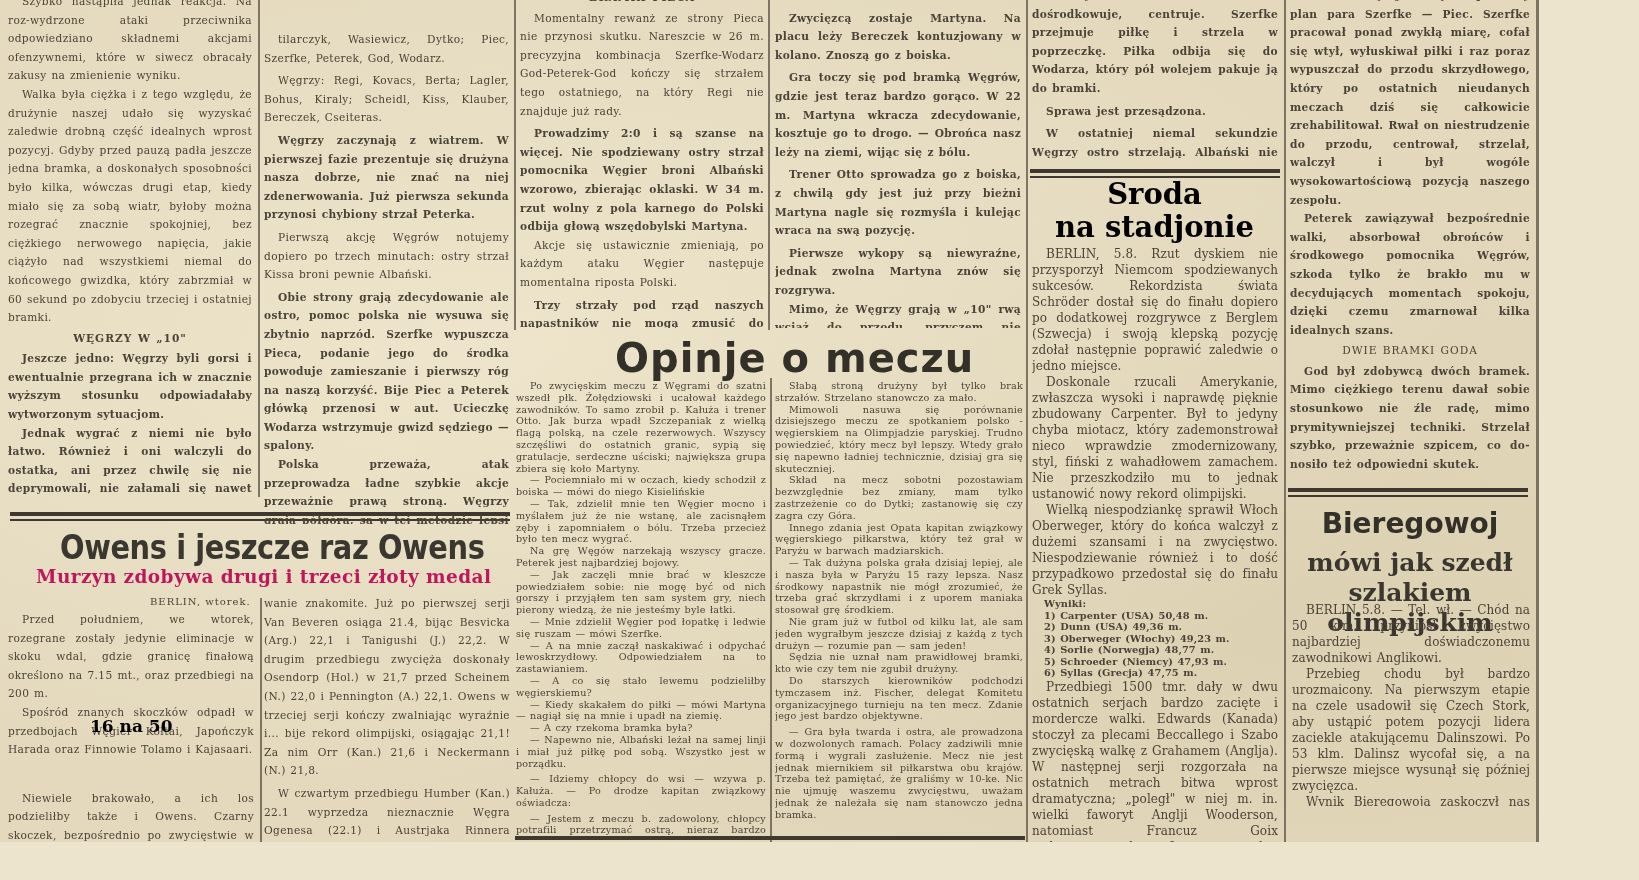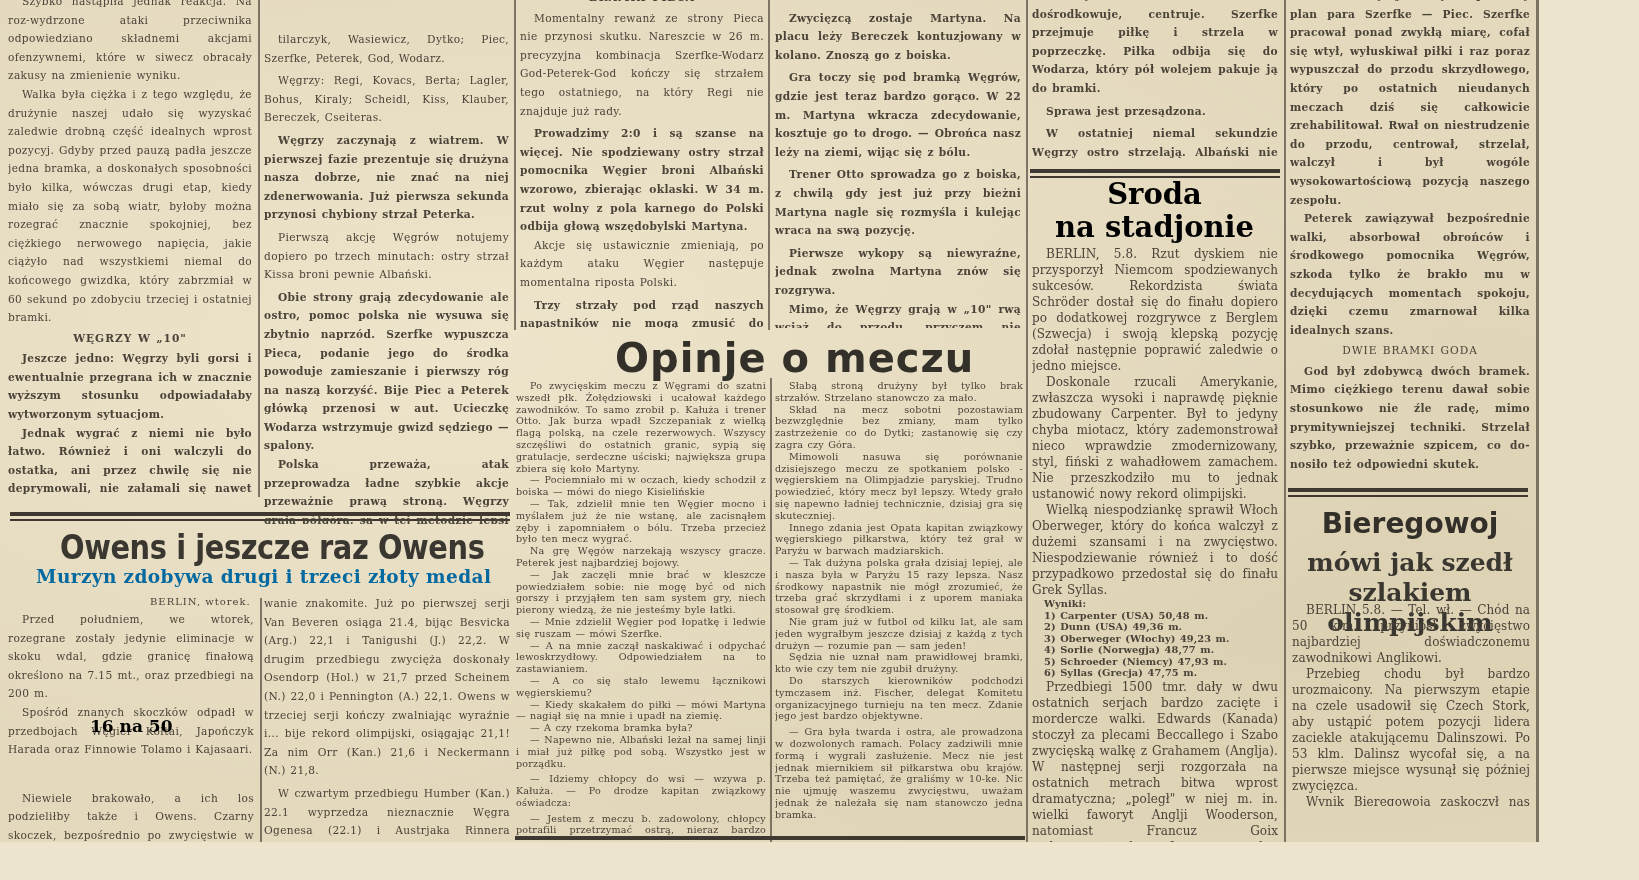--- a/index.html
+++ b/index.html
@@ -43,21 +43,21 @@
   }
   .h-owens {
     position:absolute; left:60px; top:527px;
     font-family:"DejaVu Sans", sans-serif; font-weight:bold;
     font-size:34px; color:#3a3630; letter-spacing:-0.5px;
     transform:scaleX(0.85); transform-origin:left;
   }
   .h-owens-sub {
     position:absolute; left:36px; top:566px;
     font-family:"DejaVu Serif", serif; font-weight:bold;
-    font-size:18.5px; color:#0369a1; letter-spacing:0.4px;
+    font-size:18.5px; color:#be185d; letter-spacing:0.4px;
   }
   .dateline { position:absolute; font-size:10px; font-weight:normal; letter-spacing:1px; }
   .h-16 {
     position:absolute; left:90px; top:716px;
     font-family:"DejaVu Serif", serif; font-weight:bold;
     font-size:17px; color:#000000;
   }
   .h-sroda {
     position:absolute; left:1032px; top:178px; width:245px;
     text-align:center;
@@ -154,32 +154,32 @@
 
 <div class="h-opinje">Opinje o meczu</div>
 <div class="col small" style="left:516px;top:380px;width:250px;height:456px;">
   <p>Po zwycięskim meczu z Węgrami do szatni wszedł płk. Żołędziowski i ucałował każdego zawodników. To samo zrobił p. Kałuża i trener Otto. Jak burza wpadł Szczepaniak z wielką flagą polską, na czele rezerwowych. Wszyscy szczęśliwi do ostatnich granic, sypią się gratulacje, serdeczne uściski; największa grupa zbiera się koło Martyny.</p>
   <p>— Pociemniało mi w oczach, kiedy schodził z boiska — mówi do niego Kisielińskie</p>
   <p>— Tak, zdzielił mnie ten Węgier mocno i myślałem już że nie wstanę, ale zacisnąłem zęby i zapomniałem o bólu. Trzeba przecież było ten mecz wygrać.</p>
   <p>Na grę Węgów narzekają wszyscy gracze. Peterek jest najbardziej bojowy.</p>
   <p>— Jak zaczęli mnie brać w kleszcze powiedziałem sobie: nie mogę być od nich gorszy i przyjąłem ten sam system gry, niech pierony wiedzą, że nie jesteśmy byle łatki.</p>
   <p>— Mnie zdzielił Węgier pod łopatkę i ledwie się ruszam — mówi Szerfke.</p>
   <p>— A na mnie zaczął naskakiwać i odpychać lewoskrzydłowy. Odpowiedziałem na to zastawianiem.</p>
-  <p>— A co się stało lewemu łącznikowi węgierskiemu?</p>
+  <p>— A co się stało lewemu podzieliłby węgierskiemu?</p>
   <p>— Kiedy skakałem do piłki — mówi Martyna — nagiął się na mnie i upadł na ziemię.</p>
   <p>— A czy rzekoma bramka była?</p>
   <p>— Napewno nie, Albański leżał na samej linji i miał już piłkę pod sobą. Wszystko jest w porządku.</p>
   <p class="gap">— Idziemy chłopcy do wsi — wzywa p. Kałuża. — Po drodze kapitan związkowy oświadcza:</p>
   <p class="gap">— Jestem z meczu b. zadowolony, chłopcy potrafili przetrzymać ostrą, nieraz bardzo brutalną grę, zagrali dobrze taktycznie i wywalczyli ten zwycięstwo olimpijskie.</p>
 
 </div>
 <div class="col small" style="left:775px;top:380px;width:248px;height:456px;">
   <p>Słabą stroną drużyny był tylko brak strzałów. Strzelano stanowczo za mało.</p>
+  <p>Mimowoli nasuwa się porównanie dzisiejszego meczu ze spotkaniem polsko - węgierskiem na Olimpjadzie paryskiej. Trudno powiedzieć, który mecz był lepszy. Wtedy grało się napewno ładniej technicznie, dzisiaj gra się skuteczniej.</p>
   <p>Skład na mecz sobotni pozostawiam bezwzględnie bez zmiany, mam tylko zastrzeżenie co do Dytki; zastanowię się czy zagra czy Góra.</p>
-  <p>Mimowoli nasuwa się porównanie dzisiejszego meczu ze spotkaniem polsko - węgierskiem na Olimpjadzie paryskiej. Trudno powiedzieć, który mecz był lepszy. Wtedy grało się napewno ładniej technicznie, dzisiaj gra się skuteczniej.</p>
   <p>Innego zdania jest Opata kapitan związkowy węgierskiego piłkarstwa, który też grał w Paryżu w barwach madziarskich.</p>
   <p>— Tak dużyna polska grała dzisiaj lepiej, ale i nasza była w Paryżu 15 razy lepsza. Nasz środkowy napastnik nie mógł zrozumieć, że trzeba grać skrzydłami i z uporem maniaka stosował grę środkiem.</p>
   <p>Nie gram już w futbol od kilku lat, ale sam jeden wygrałbym jeszcze dzisiaj z każdą z tych drużyn — rozumie pan — sam jeden!</p>
   <p>Sędzia nie uznał nam prawidłowej bramki, kto wie czy tem nie zgubił drużyny.</p>
   <p>Do starszych kierowników podchodzi tymczasem inż. Fischer, delegat Komitetu organizacyjnego turnieju na ten mecz. Zdanie jego jest bardzo objektywne.</p>
   <p class="gap">— Gra była twarda i ostra, ale prowadzona w dozwolonych ramach. Polacy zadziwili mnie formą i wygrali zasłużenie. Mecz nie jest jednak miernikiem sił piłkarstwa obu krajów. Trzeba też pamiętać, że graliśmy w 10-ke. Nic nie ujmuję waszemu zwycięstwu, uważam jednak że należała się nam stanowczo jedna bramka.</p>
 
 </div>
 
 <div class="h-owens">Owens i jeszcze raz Owens</div>

